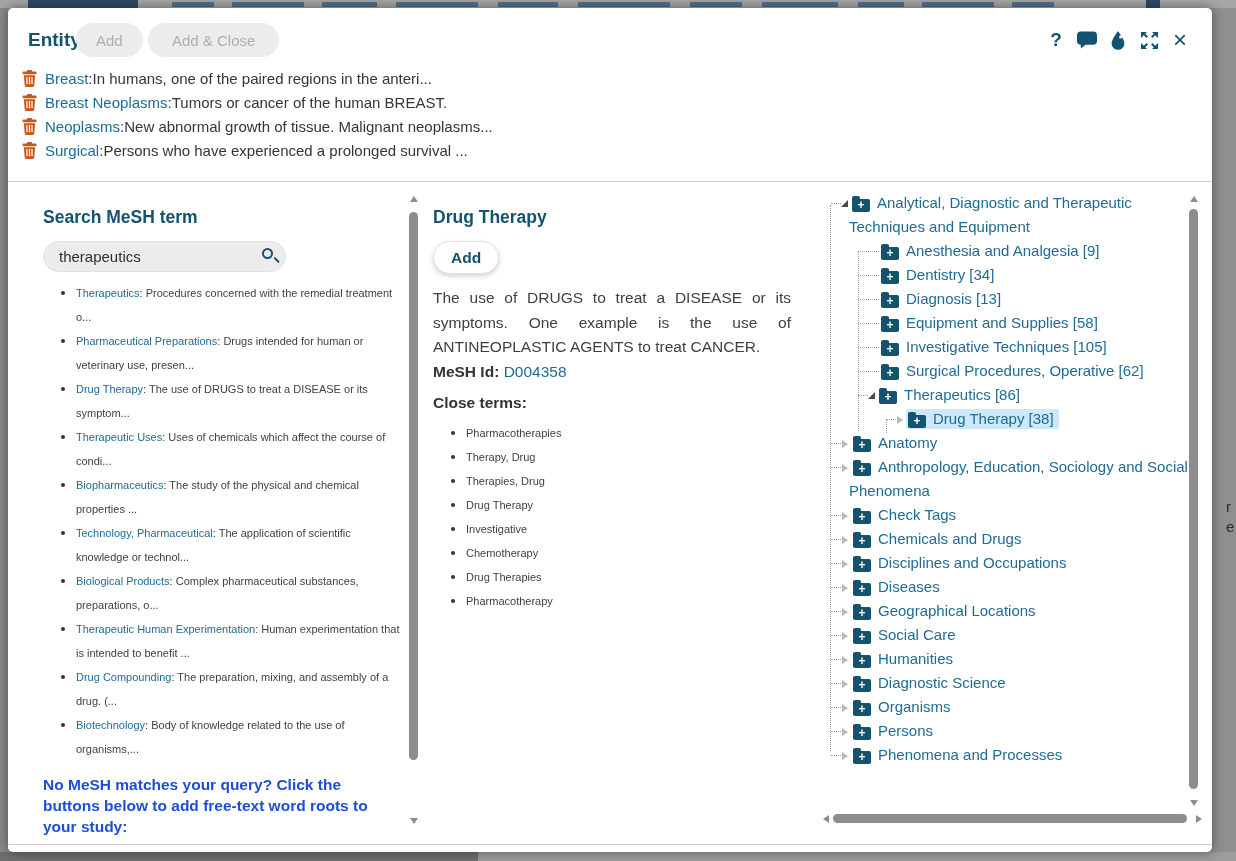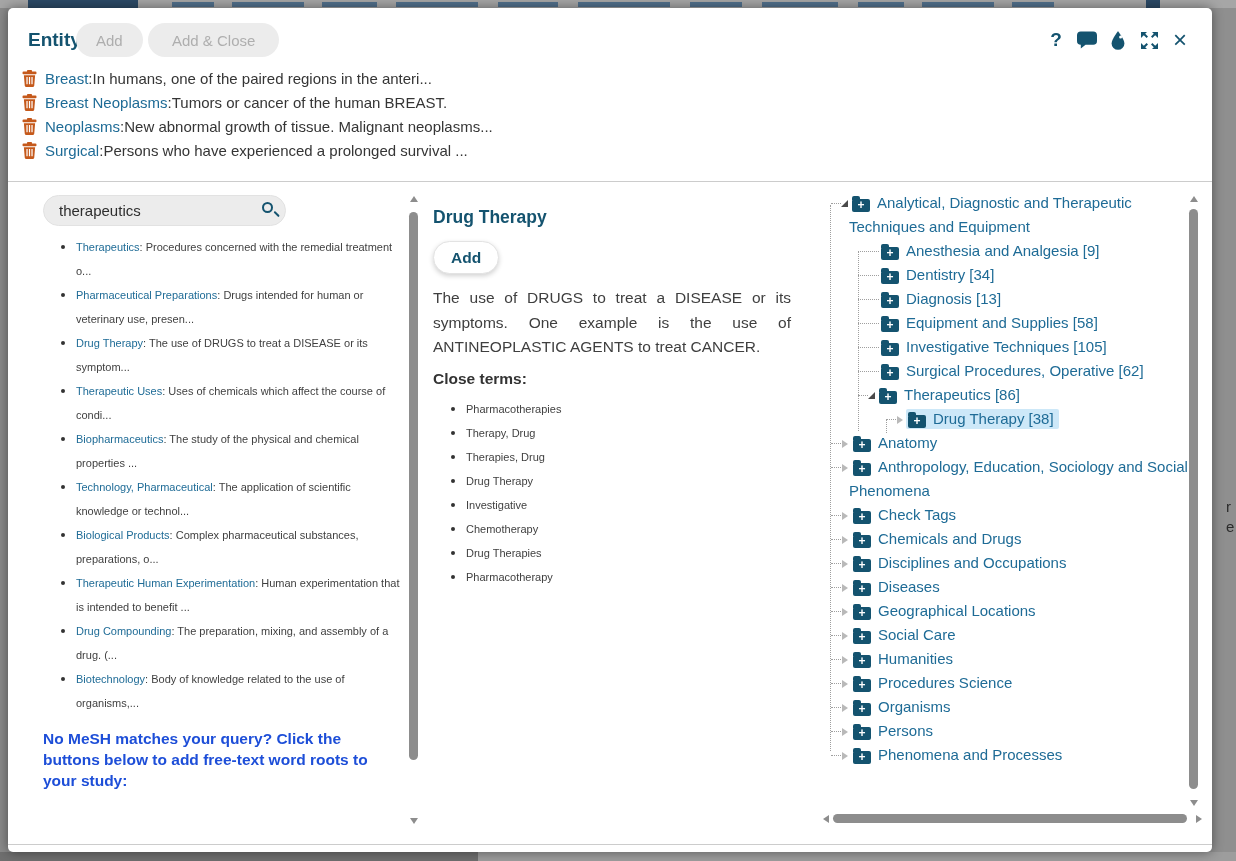--- a/index.html
+++ b/index.html
@@ -237,20 +237,21 @@
         </svg>
         <span class="e-term">Surgical</span>
         <span class="e-desc">: </span>
         <span class="e-desc">Persons who have experienced a prolonged survival ...</span>
       </div>
     </div>
 
   <div class="panel">
 
     <div class="col col1">
+      <div class="col-head">Search MeSH term</div>
       <div class="search-wrap">
         <input class="search-input" type="text" value="therapeutics" style="">
         <span class="mag"></span>
       </div>
       <ul class="blist">
 
           <li><span class="r-term">Therapeutics</span><span>: </span><span>Procedures concerned with the remedial treatment o...</span></li>
 
           <li><span class="r-term">Pharmaceutical Preparations</span><span>: </span><span>Drugs intended for human or veterinary use, presen...</span></li>
 
@@ -276,20 +277,24 @@
     <div class="vsb" style="left:400px; top:14px; height:628px;">
       <div class="arr-u"></div>
       <div class="thumb" style="top:16px; height:548px;"></div>
       <div class="arr-d"></div>
     </div>
 
     <div class="col col2">
       <div class="col-head">Drug Therapy</div>
       <button class="add-btn">Add</button>
       <div class="desc-par">The use of DRUGS to treat a DISEASE or its symptoms. One example is the use of ANTINEOPLASTIC AGENTS to treat CANCER.</div>
+      <div class="mesh-row">
+        <span class="mesh-lab">MeSH Id:</span>
+        <span class="mesh-id">D004358</span>
+      </div>
       <div class="entry-lab">Close terms:</div>
       <ul class="blist">
 
           <li>Pharmacotherapies</li>
 
           <li>Therapy, Drug</li>
 
           <li>Therapies, Drug</li>
 
           <li>Drug Therapy</li>
@@ -396,21 +401,21 @@
               </span><span class="tree-label">Social Care</span></span></div>
 
           <div class="tree-row lvl0 has-caret caret-collapsed"><span class="stub"></span><span class="caret"></span><span class="row-inner"><span class="folder-icon">
                 <span class="tab"></span>
                 <span class="plus">+</span>
               </span><span class="tree-label">Humanities</span></span></div>
 
           <div class="tree-row lvl0 has-caret caret-collapsed"><span class="stub"></span><span class="caret"></span><span class="row-inner"><span class="folder-icon">
                 <span class="tab"></span>
                 <span class="plus">+</span>
-              </span><span class="tree-label">Procedures Science</span></span></div>
+              </span><span class="tree-label">Diagnostic Science</span></span></div>
 
           <div class="tree-row lvl0 has-caret caret-collapsed"><span class="stub"></span><span class="caret"></span><span class="row-inner"><span class="folder-icon">
                 <span class="tab"></span>
                 <span class="plus">+</span>
               </span><span class="tree-label">Organisms</span></span></div>
 
           <div class="tree-row lvl0 has-caret caret-collapsed"><span class="stub"></span><span class="caret"></span><span class="row-inner"><span class="folder-icon">
                 <span class="tab"></span>
                 <span class="plus">+</span>
               </span><span class="tree-label">Persons</span></span></div>

